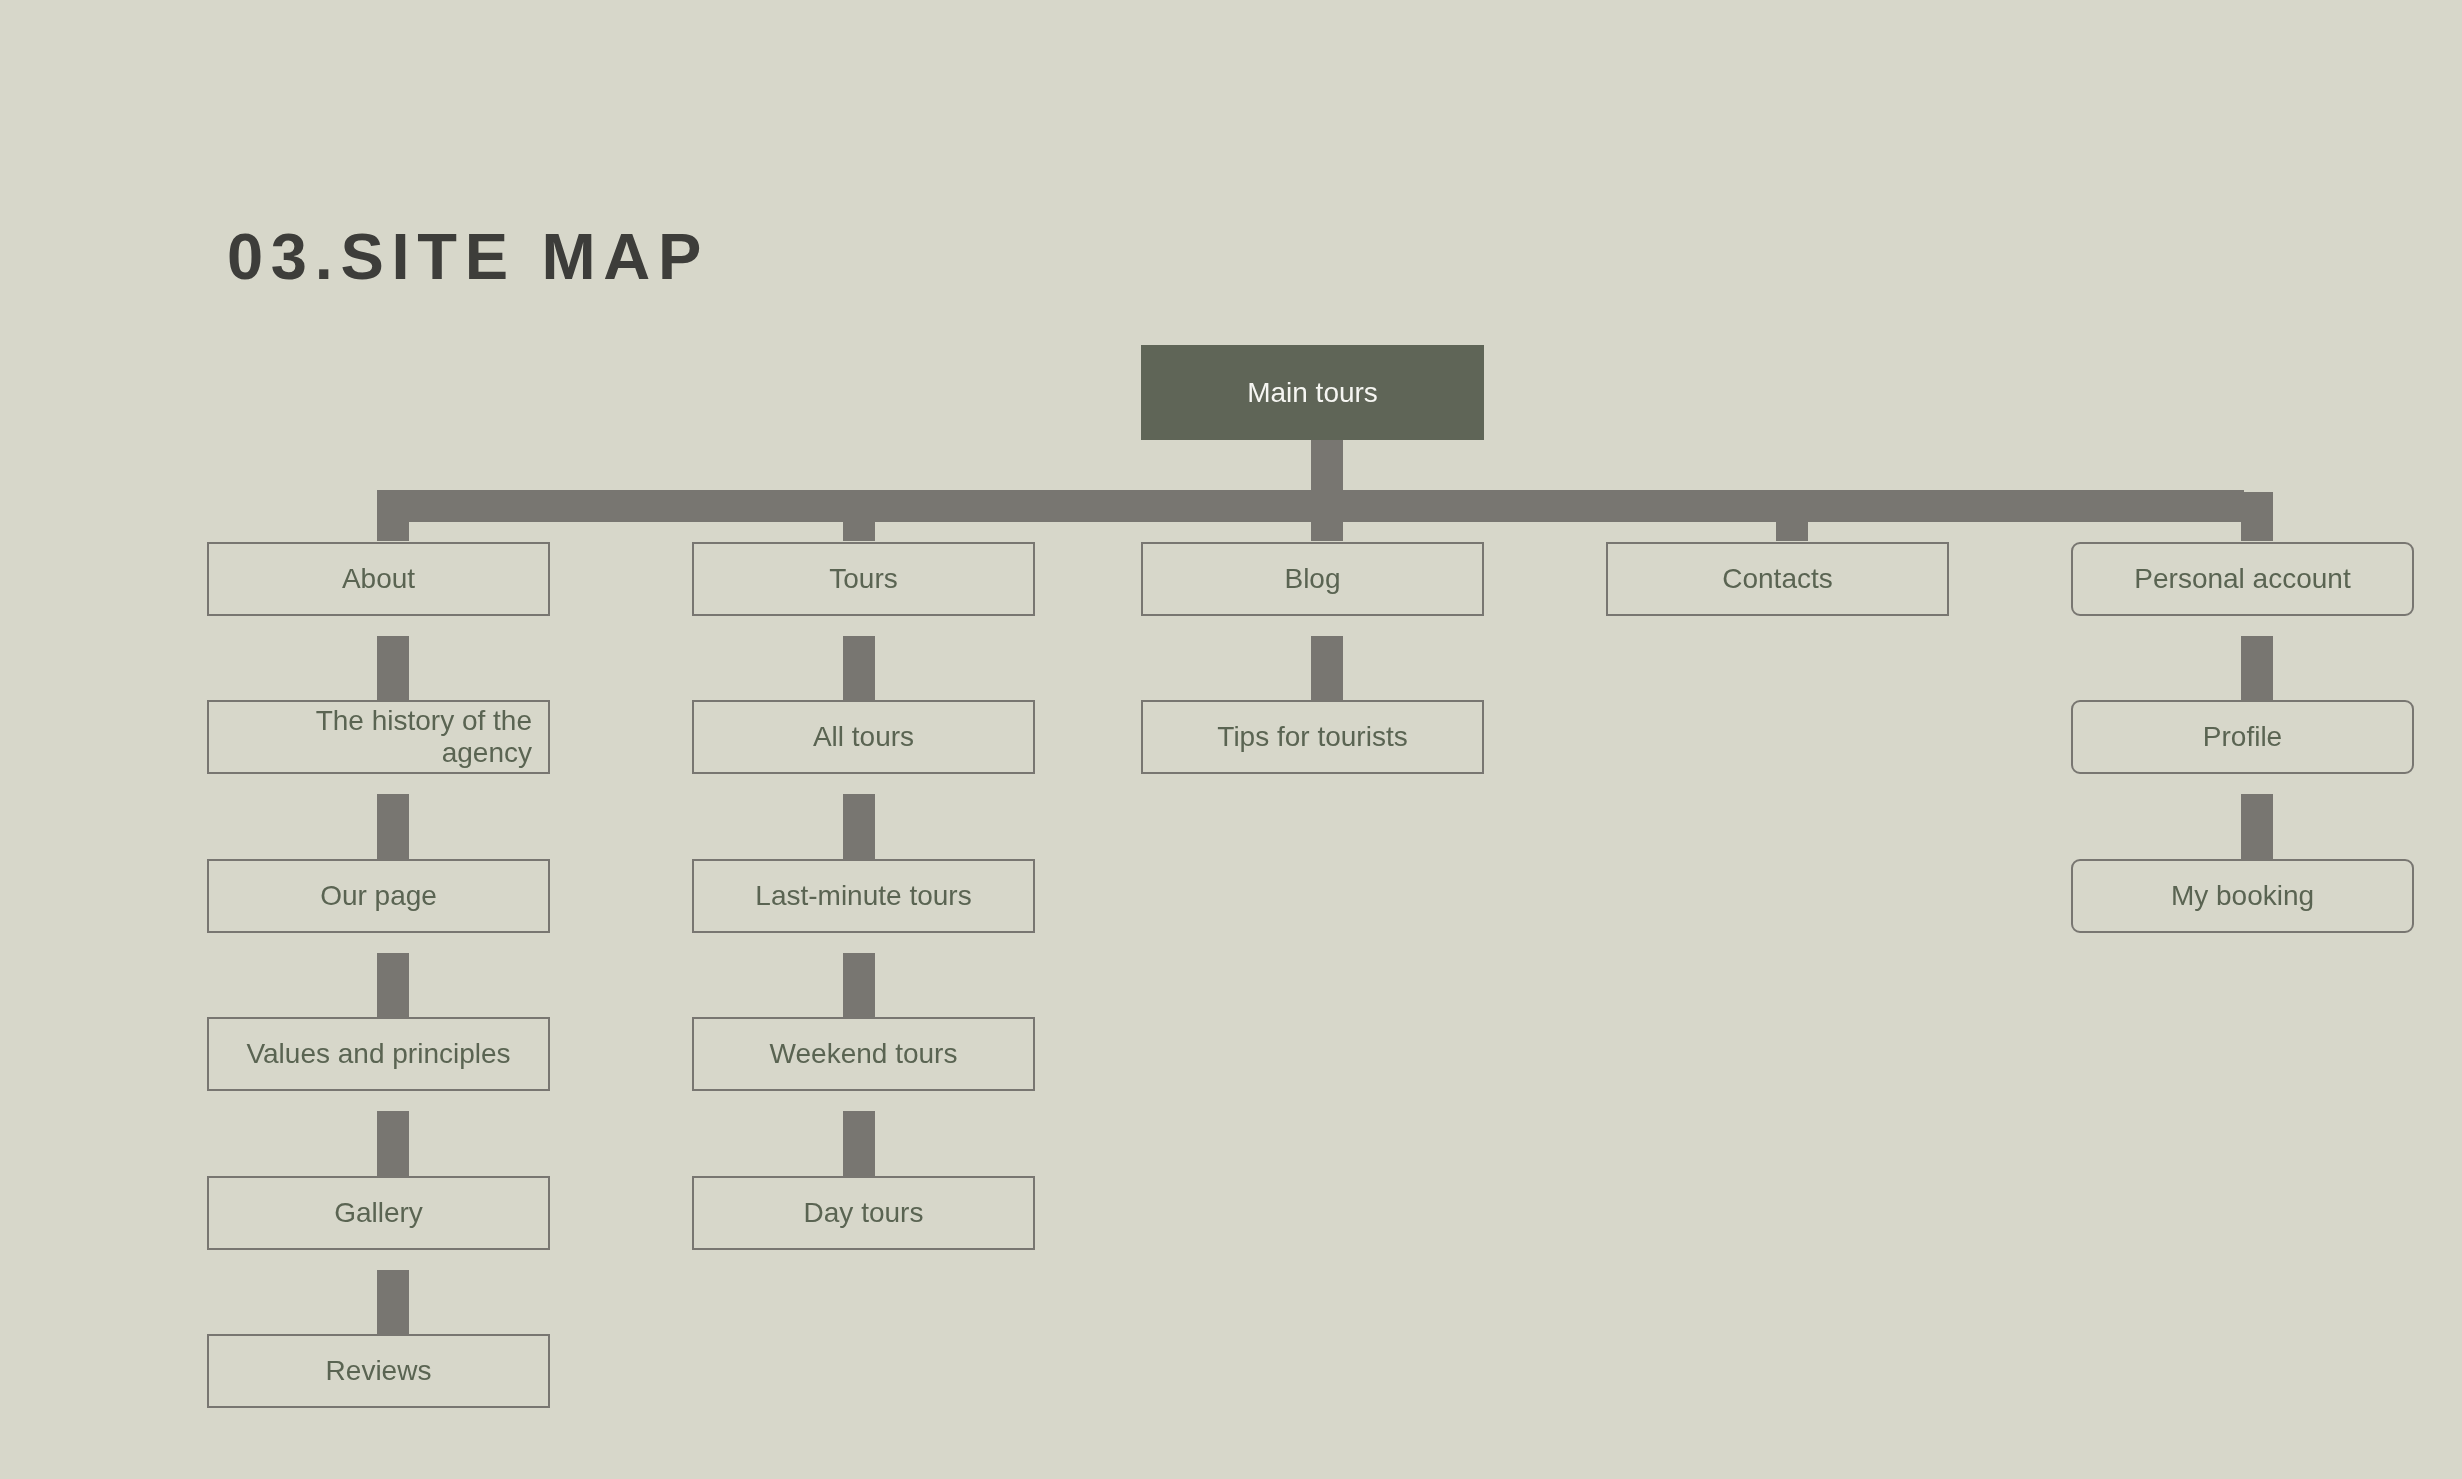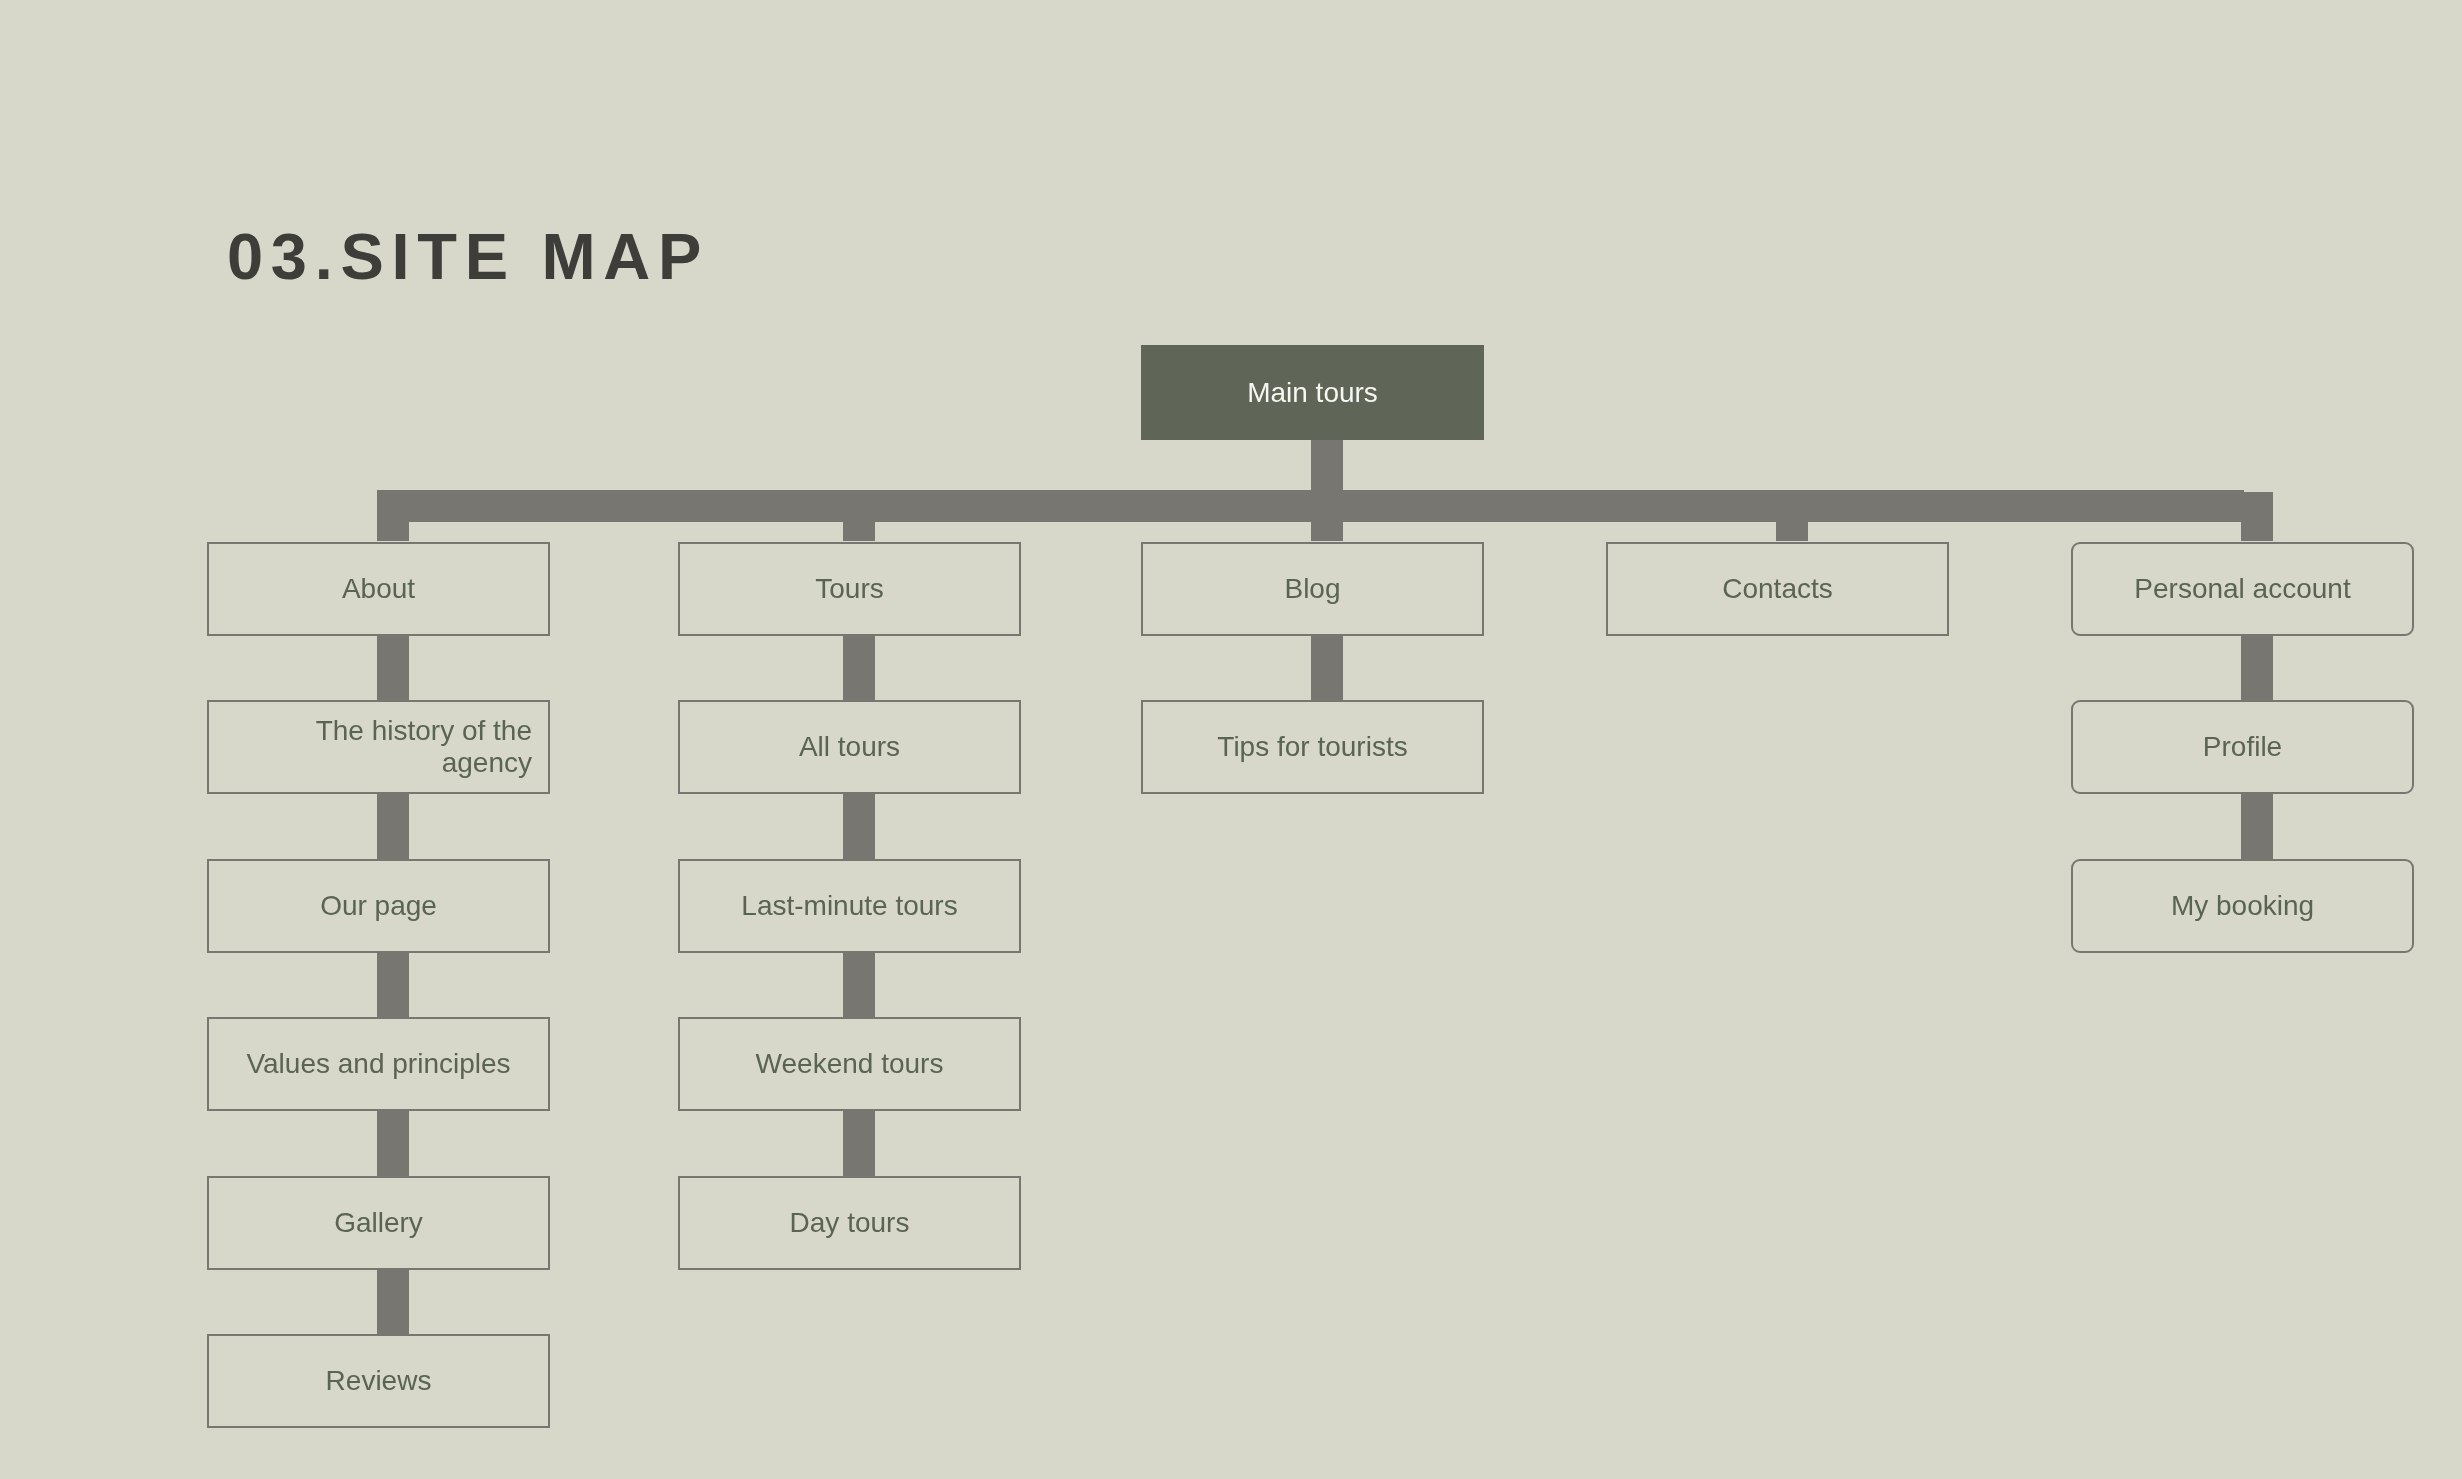--- a/index.html
+++ b/index.html
@@ -24,37 +24,37 @@
     left:131px;top:128px;
     font-size:65px;
     font-weight:800;
     letter-spacing:7.7px;
     color:var(--title-text);
     line-height:1;
     white-space:nowrap;
   }
   .node{
     position:absolute;
-    width:343px;height:94px;
+    width:343px;height:74px;
     border:2.3px solid var(--line);
     display:flex;align-items:center;justify-content:center;
     text-align:center;
     font-size:28px;
     color:var(--node-text);
     background:var(--background);
   }
   .node.root{
     left:1061px;top:265px;
     height:95px;
     background:var(--root-fill);
     color:var(--root-text);
     border:none;
   }
   
-  .c0{left:127px;} .c1{left:598px;} .c2{left:1061px;} .c3{left:1526px;} .c4{left:1991px;border-radius:9px;}
+  .c0{left:127px;} .c1{left:612px;} .c2{left:1061px;} .c3{left:1526px;} .c4{left:1991px;border-radius:9px;}
   
   .r0{top:462px;} .r1{top:620px;text-align:right;} .r2{top:779px;} .r3{top:937px;} .r4{top:1096px;} .r5{top:1254px;text-align:center;}
   .vline{position:absolute;width:2.3px;background:var(--line);}
   .hline{position:absolute;height:2.3px;background:var(--line);}
 </style>
 </head>
 <body>
 
 <div class="canvas">
 

